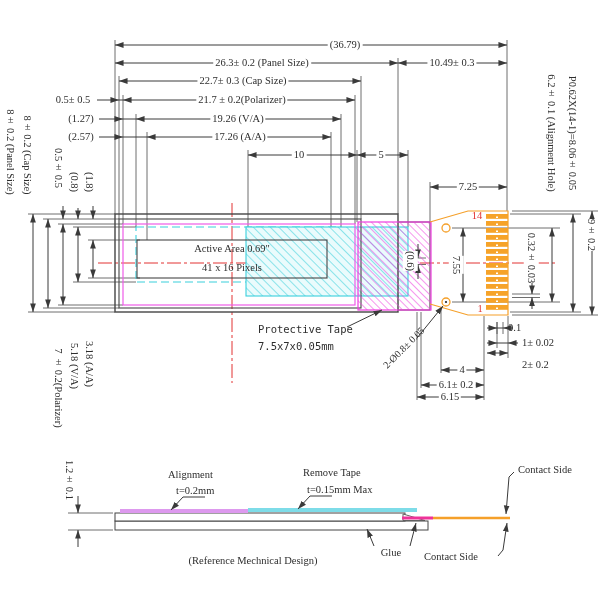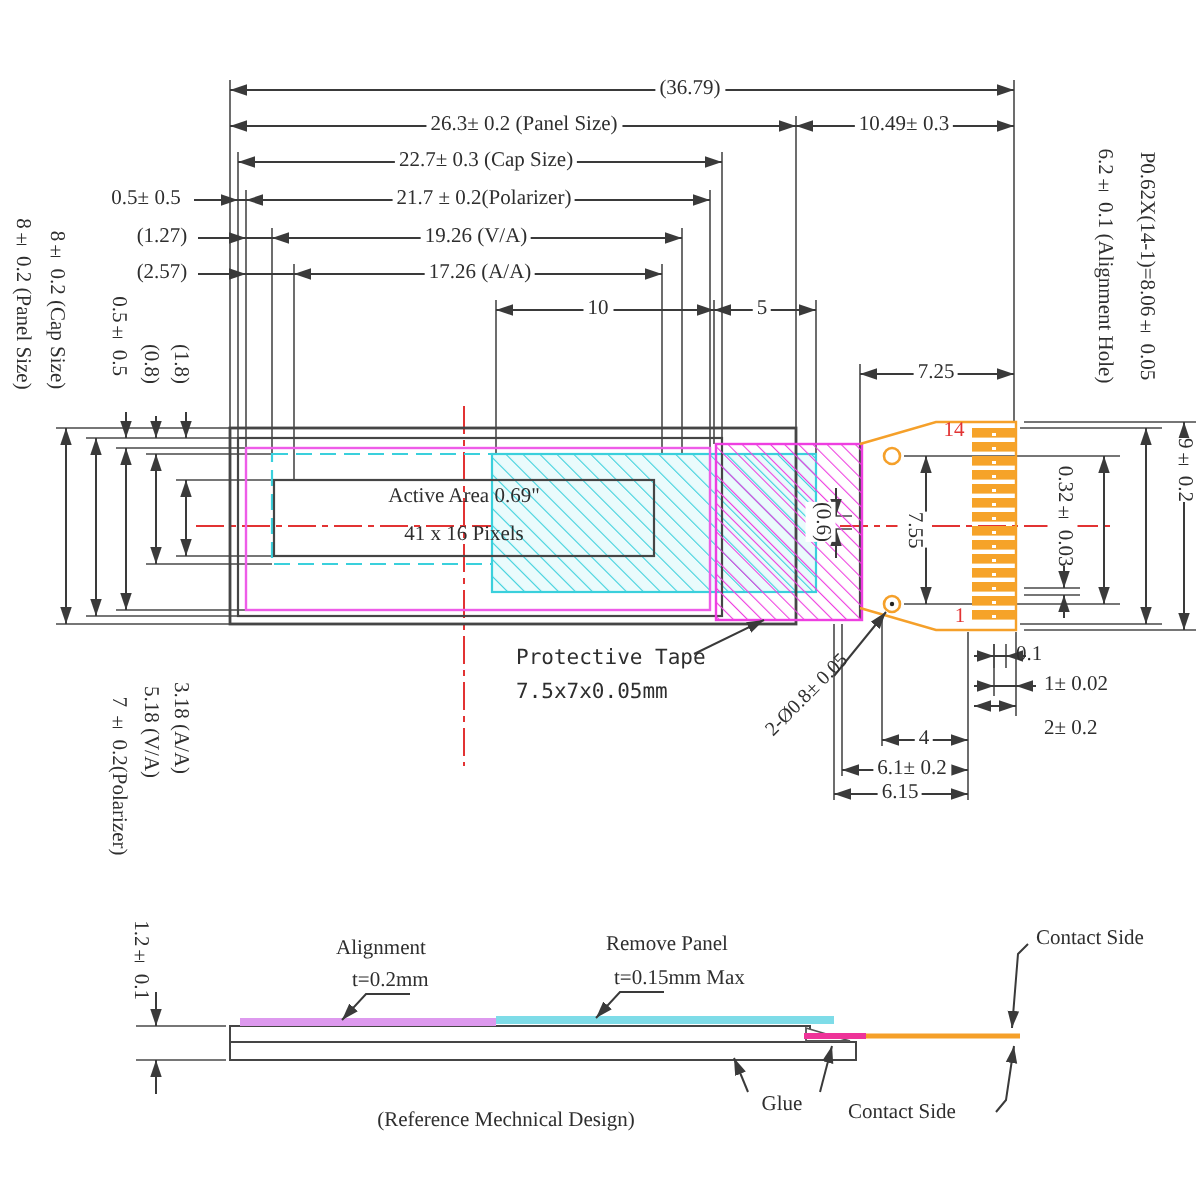--- a/index.html
+++ b/index.html
@@ -195,20 +195,20 @@
 
 <span class="tc big bg" style="left:232px;top:249px;background:transparent">Active Area 0.69"</span>
 <span class="tc big bg" style="left:232px;top:268px;background:transparent">41 x 16 Pixels</span>
 
 <span class="tl mono" style="left:258px;top:329px">Protective Tape</span>
 <span class="tl mono" style="left:258px;top:346px">7.5x7x0.05mm</span>
 
 <span class="vt" style="left:69px;top:480px">1.2± 0.1</span>
 <span class="tl big" style="left:168px;top:475px">Alignment</span>
 <span class="tl big" style="left:176px;top:491px">t=0.2mm</span>
-<span class="tl big" style="left:303px;top:473px">Remove Panel</span>
+<span class="tl big" style="left:303px;top:473px">Remove Tape</span>
 <span class="tl big" style="left:307px;top:490px">t=0.15mm Max</span>
 <span class="tc big" style="left:391px;top:553px">Glue</span>
 <span class="tc big" style="left:253px;top:561px">(Reference Mechnical Design)</span>
 <span class="tl big" style="left:518px;top:470px">Contact Side</span>
 <span class="tl big" style="left:424px;top:557px">Contact Side</span>
 
 </div>
 
 </body></html>

